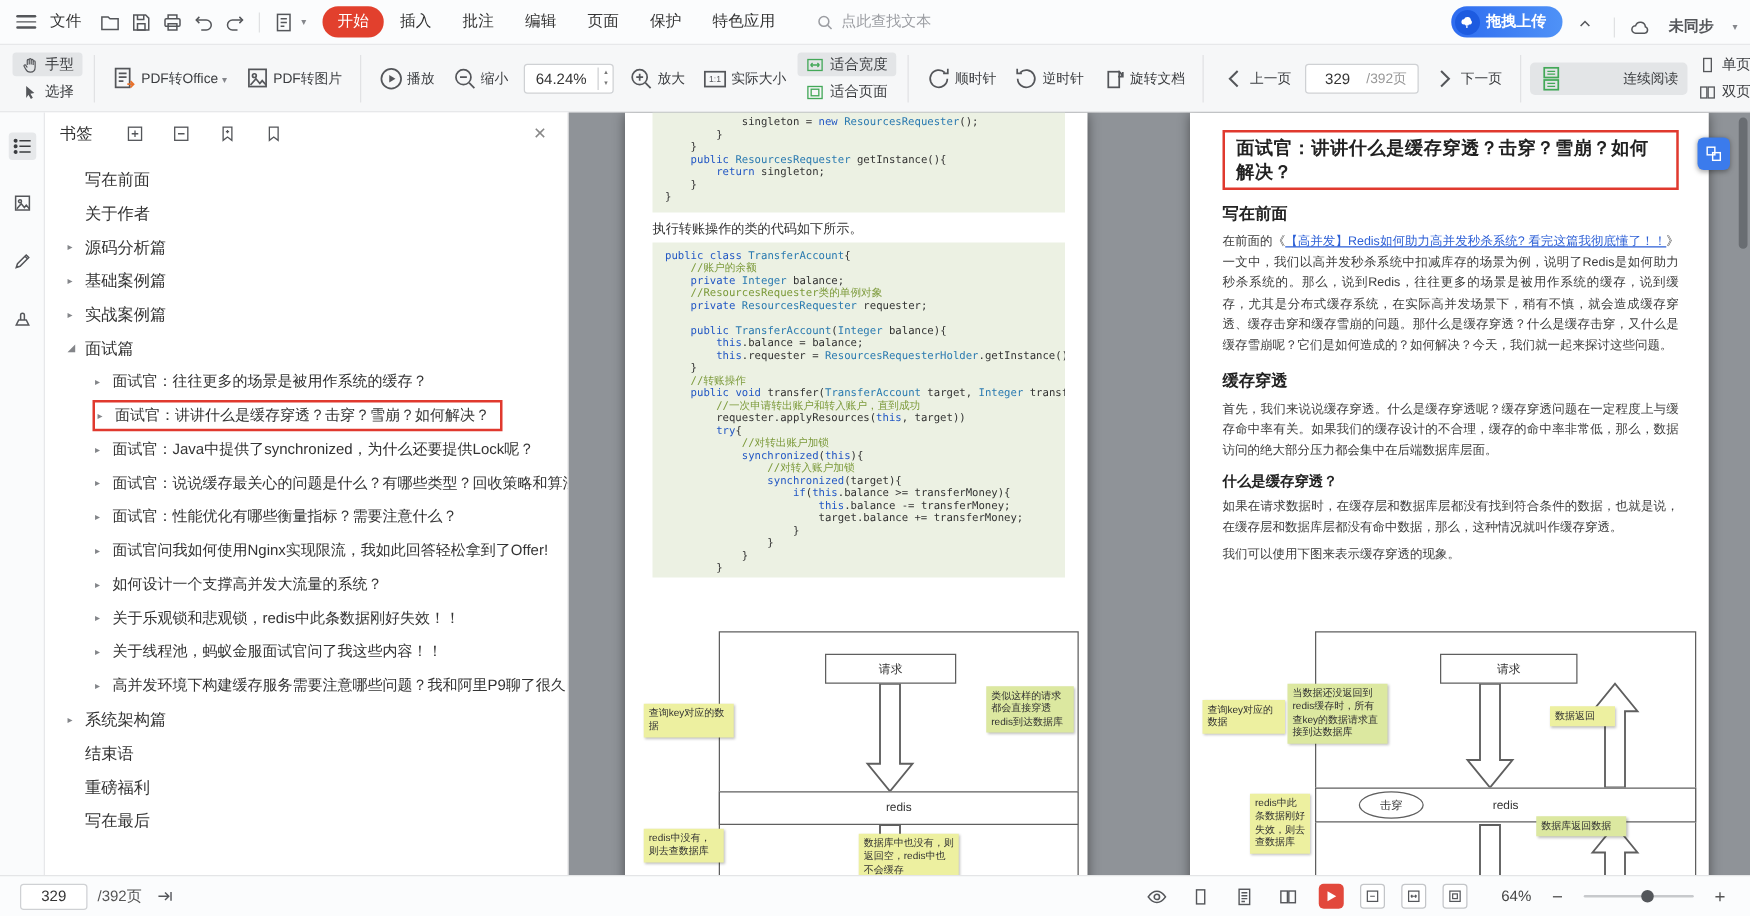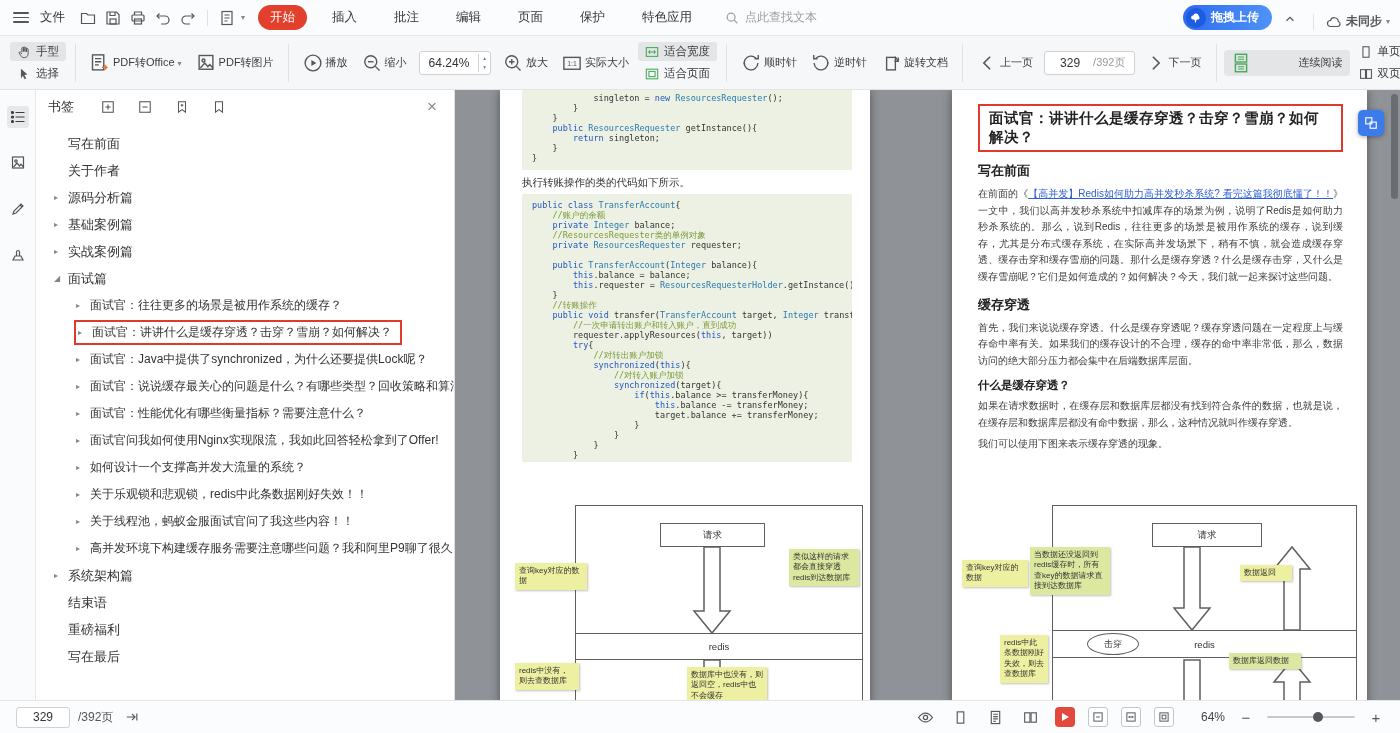--- a/index.html
+++ b/index.html
@@ -7,28 +7,28 @@
 .app{width:1400px;height:733px;display:flex;flex-direction:column;}
 svg{display:block;}
 .icn{width:22px;height:22px;display:flex;align-items:center;justify-content:center;border-radius:3px;color:#54565a;flex:0 0 auto;}
 .vdiv{width:1px;height:16px;background:#e0e1e3;margin:0 5px;}
 
 
 .menubar{height:36px;display:flex;align-items:center;background:#fbfcfd;border-bottom:1px solid #e7e8ea;padding:0 10px;gap:3px;}
 .burger{display:flex;flex-direction:column;gap:3px;width:16px;margin:0 2px;}
 .burger i{height:1.6px;background:#54565a;border-radius:1px;}
 .mb-file{font-size:12.5px;color:#333;margin:0 9px 0 5px;}
-.mb-tabs{display:flex;gap:13px;margin-left:10px;}
+.mb-tabs{display:flex;gap:1px;margin-left:10px;}
 .tab{font-size:12.5px;color:#333;padding:4px 12px;border-radius:14px;white-space:nowrap;}
 .tab.active{background:#e2402d;color:#fff;}
 .mb-search{display:flex;align-items:center;gap:6px;margin-left:18px;color:#9b9da2;font-size:12px;white-space:nowrap;}
 .mb-right{margin-left:auto;display:flex;align-items:flex-end;gap:7px;font-weight:bold;}
 .upload-pill{height:25px;border-radius:13px;background:linear-gradient(90deg,#2e6cf0,#4f92f7);display:flex;align-items:center;gap:5px;padding:0 13px 0 3px;color:#fff;font-size:12px;white-space:nowrap;}
 .pill-badge{width:20px;height:20px;border-radius:50%;background:#1d5be0;display:flex;align-items:center;justify-content:center;}
-.sync-wrap{display:flex;align-items:center;gap:4px;font-size:12px;color:#54565a;}
+.sync-wrap{display:flex;align-items:center;gap:15px;font-size:12px;color:#54565a;}
 .caret{font-size:8px;color:#84868b;}
 
 
 .toolbar{height:54px;background:#f6f7f8;border-bottom:1px solid #e2e3e5;display:flex;align-items:center;padding:0 8px;}
 .tsep{width:1px;height:38px;background:#e1e2e4;margin:0 7px;flex:0 0 1px;}
 .tbig{display:flex;flex-direction:row;align-items:center;justify-content:center;gap:3px;padding:3px 7px;border-radius:4px;font-size:11px;color:#3a3c3f;white-space:nowrap;}
 .tbig.sel{background:#e3e5e7;gap:48px;}
 .t2col{display:flex;flex-direction:column;gap:3px;margin:0 2px;}
 .trow{display:flex;align-items:center;gap:5px;font-size:11.5px;color:#3a3c3f;padding:2px 7px;border-radius:3px;white-space:nowrap;}
 .trow.sel{background:#e3e5e7;}

